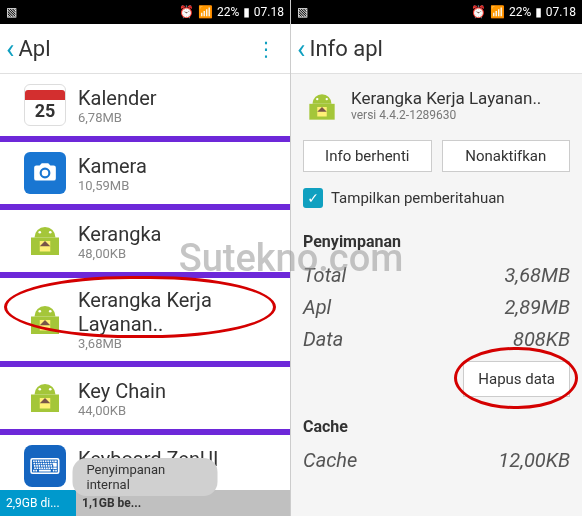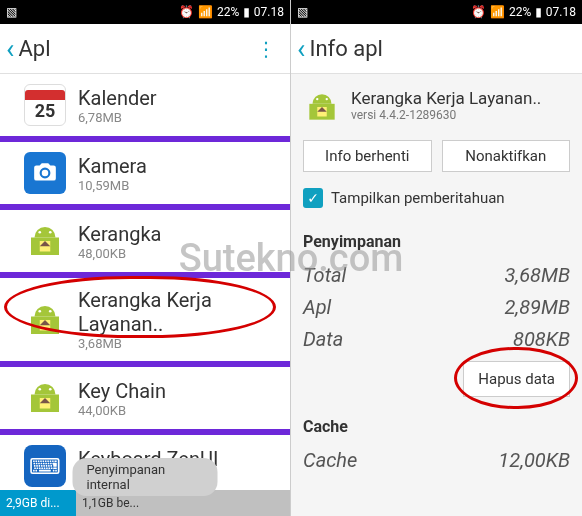--- a/index.html
+++ b/index.html
@@ -168,21 +168,21 @@
       </div>
       <div class="app-texts">
         <span class="app-label">KeyguardTestActivity</span>
       </div>
     </div>
   </div>
 
   <div class="bar-toast">Penyimpanan internal</div>
   <div class="storage-bar">
     <div class="sb-used" style="width:76px;">2,9GB di...</div>
-    <div class="sb-free" style="flex:1;">1,1GB be...</div>
+    <div class="sb-free" style="flex:1;font-weight:bold;">1,1GB be...</div>
   </div>
 </div>
 
 <div class="pane right">
   <div class="status-bar">
     <div class="status-left">
       <span>▧</span>
     </div>
     <div class="status-right">
       <span>⏰</span>

